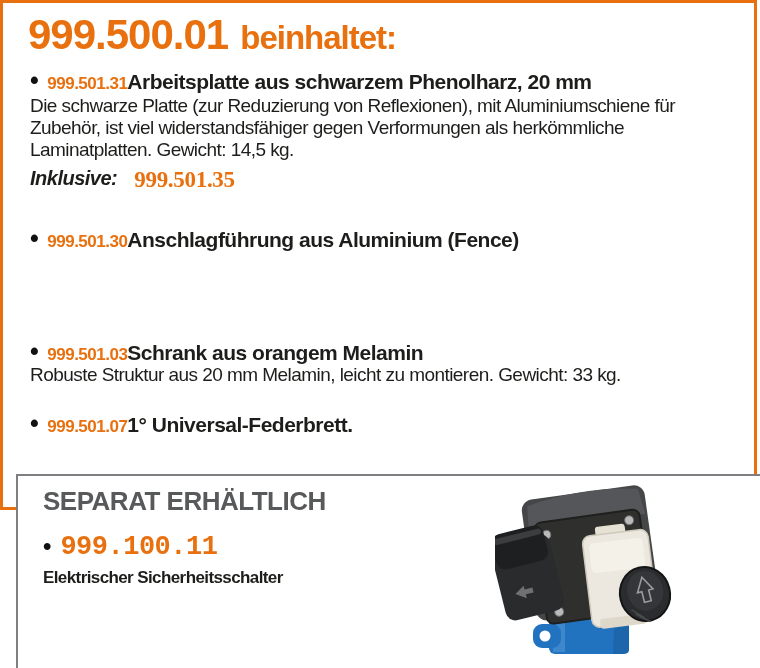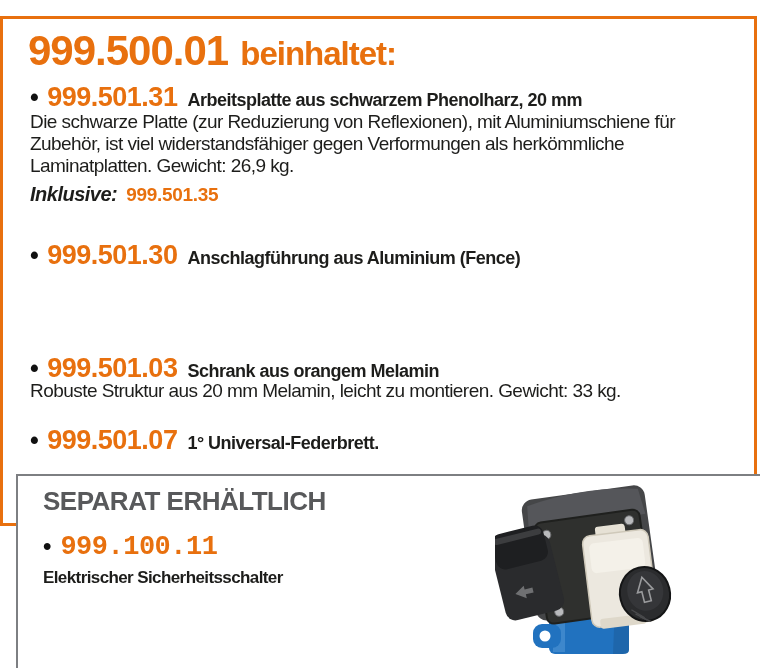--- a/index.html
+++ b/index.html
@@ -3,46 +3,46 @@
 <meta charset="utf-8">
 <style>
   html,body{margin:0;padding:0;}
   body{
     width:760px;height:668px;position:relative;background:#ffffff;
     font-family:"Liberation Sans", sans-serif;overflow:hidden;
     -webkit-font-smoothing:antialiased;
   }
   
   .kit-box{
-    position:absolute;left:0;top:16px;width:757px;height:510px;
+    position:absolute;left:0;top:0;width:757px;height:510px;
     border:3px solid var(--orange);box-sizing:border-box;background:#fff;
   }
   .kit-title{
     position:absolute;left:25px;top:8px;white-space:nowrap;
     font-weight:700;color:var(--orange);letter-spacing:-1px;
   }
   .kit-title .num{font-size:42px;}
   .kit-title .suf{font-size:33px;margin-left:12px;}
   .item-head{
     position:absolute;left:27px;display:flex;align-items:baseline;
     font-weight:700;letter-spacing:-0.5px;white-space:nowrap;
   }
   .bullet{color:#111;font-size:25px;margin-right:9px;}
-  .item-num{color:var(--orange);font-size:27px;margin-right:10px;}
-  .item-title{color:var(--text);font-size:18px;}
+  .item-num{color:var(--orange);font-size:17px;margin-right:0;}
+  .item-title{color:var(--text);font-size:21px;}
   .item-desc{
     position:absolute;left:27px;width:708px;
     color:var(--text);font-size:19px;line-height:22px;letter-spacing:-0.55px;
   }
   .incl-line{
-    position:absolute;left:27px;display:flex;align-items:center;white-space:nowrap;
+    position:absolute;left:27px;display:flex;align-items:flex-start;white-space:nowrap;gap:8px;
   }
   .incl-label{font-style:italic;font-weight:700;font-size:20px;color:var(--text);
     letter-spacing:-0.5px;margin-right:9px;}
-  .incl-num{color:var(--orange);font-weight:700;font-size:19px;letter-spacing:-0.3px;}
+  .incl-num{color:var(--orange);font-weight:700;font-size:23px;letter-spacing:-0.3px;font-family:Liberation Serif, serif;}
   
   .sep-box{
     position:absolute;left:16px;top:474px;width:755px;height:228px;
     border:2px solid var(--border_gray);box-sizing:border-box;background:#fff;text-align:right;
   }
   .sep-heading{
     position:absolute;left:25px;top:10px;font-weight:700;font-size:26px;
     color:var(--gray_heading);letter-spacing:-0.5px;white-space:nowrap;
   }
   .sep-item-head{
@@ -64,21 +64,21 @@
 
   <div class="kit-title">
     <span class="num">999.500.01</span><span class="suf">beinhaltet:</span>
   </div>
 
   <div class="item-head" style="top:63px;">
     <span class="bullet">•</span>
     <span class="item-num">999.501.31</span>
     <span class="item-title">Arbeitsplatte aus schwarzem Phenolharz, 20 mm</span>
   </div>
-  <div class="item-desc" style="top:92px;">Die schwarze Platte (zur Reduzierung von Reflexionen), mit Aluminiumschiene für Zubehör, ist viel widerstandsfähiger gegen Verformungen als herkömmliche Laminatplatten. Gewicht: 26,9 kg.</div>
+  <div class="item-desc" style="top:92px;">Die schwarze Platte (zur Reduzierung von Reflexionen), mit Aluminiumschiene für Zubehör, ist viel widerstandsfähiger gegen Verformungen als herkömmliche Laminatplatten. Gewicht: 14,5 kg.</div>
   <div class="incl-line" style="top:164px;">
     <span class="incl-label">Inklusive:</span>
     <span class="incl-num">999.501.35</span>
   </div>
 
   <div class="item-head" style="top:221px;">
     <span class="bullet">•</span>
     <span class="item-num">999.501.30</span>
     <span class="item-title">Anschlagführung aus Aluminium (Fence)</span>
   </div>

